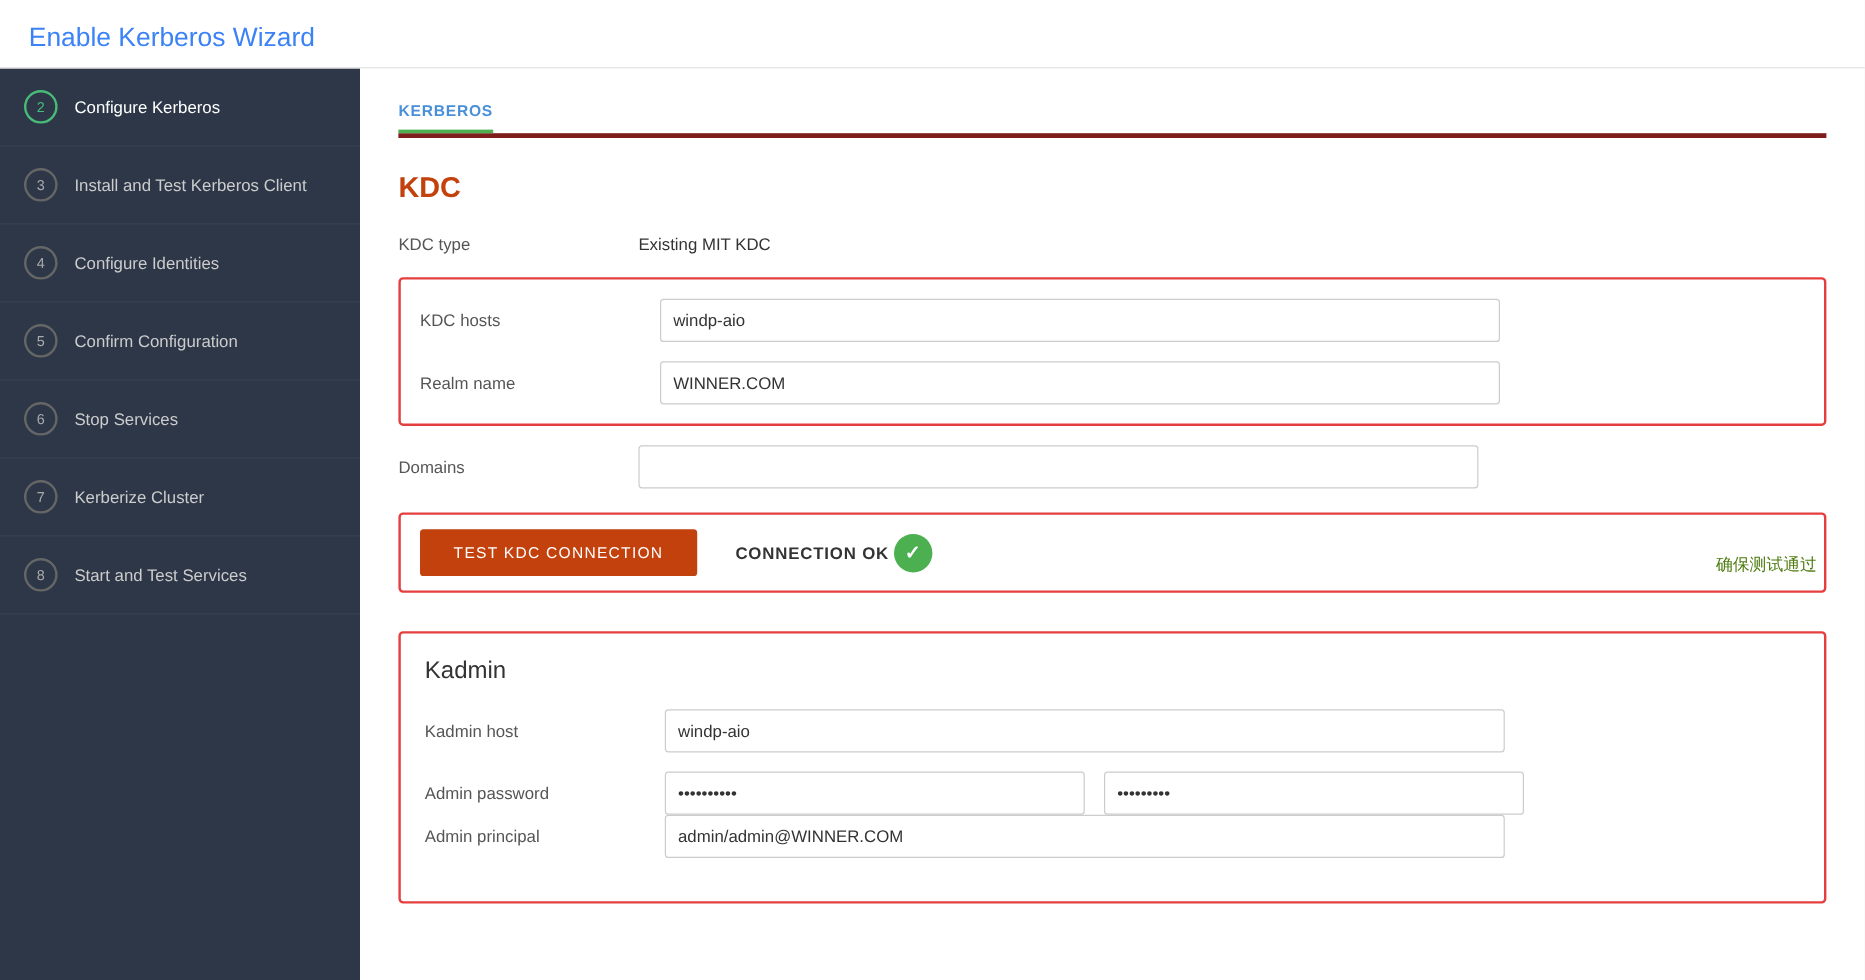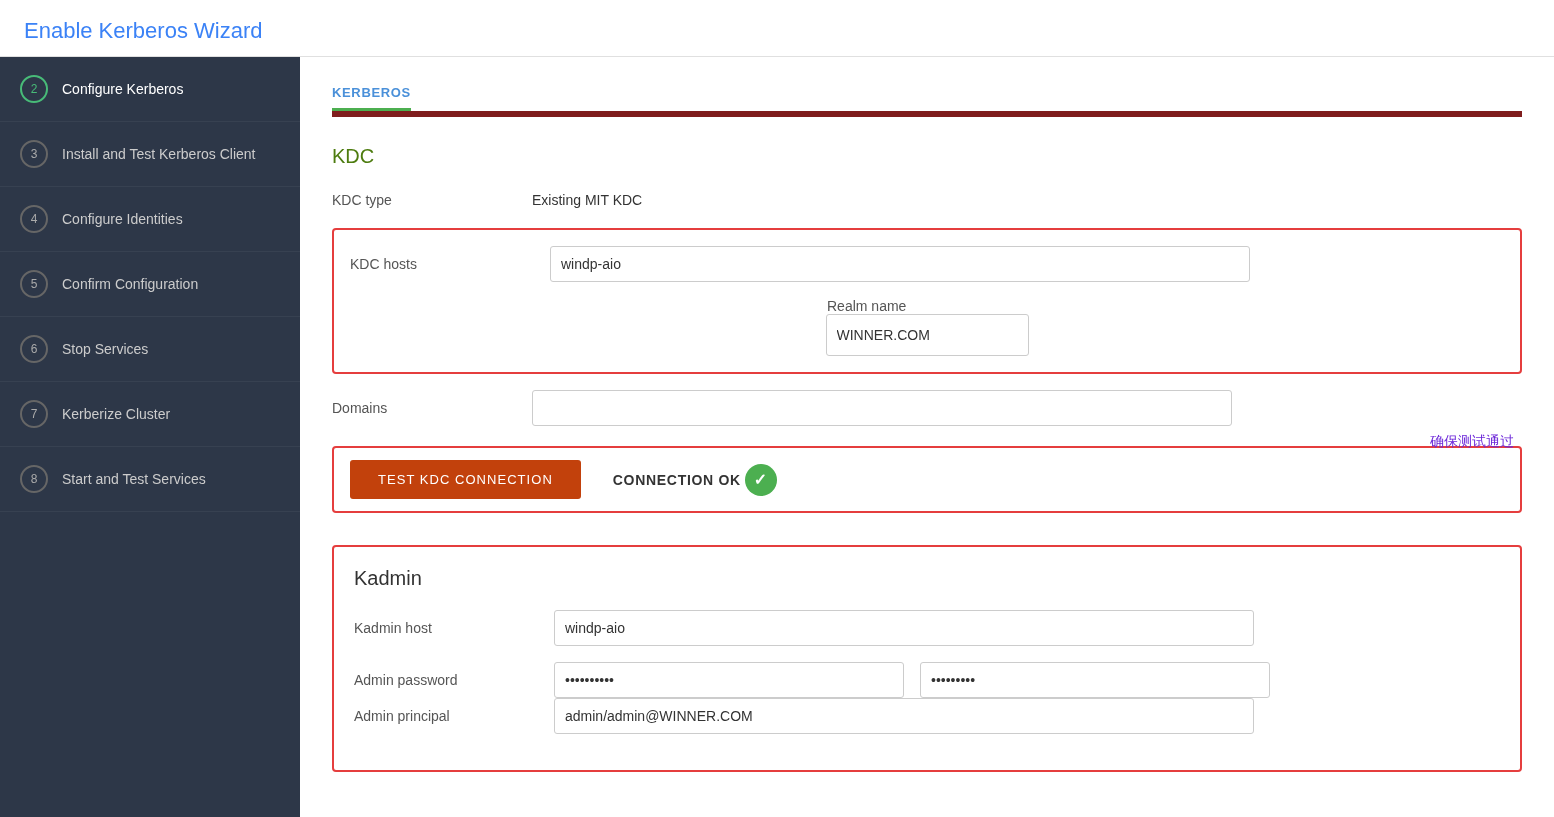--- a/index.html
+++ b/index.html
@@ -6,36 +6,36 @@
     body { font-family: 'Segoe UI', Arial, sans-serif; background: #f5f5f5; display: flex; flex-direction: column; height: 817px; overflow: hidden; }
     .page-title { padding: 18px 24px 12px 24px; font-size: 22px; font-weight: 400; color: #3b82f6; background: #fff; border-bottom: 1px solid #e0e0e0; }
     .main-layout { display: flex; flex: 1; overflow: hidden; }
     .sidebar { width: 300px; background: #2d3748; color: #ccc; flex-shrink: 0; padding: 0; overflow-y: auto; }
     .sidebar-item { display: flex; align-items: center; padding: 18px 20px; cursor: pointer; border-bottom: 1px solid rgba(255,255,255,0.05); }
     .sidebar-item.active { color: #fff; }
     .step-circle { width: 28px; height: 28px; border-radius: 50%; border: 2px solid #666; display: flex; align-items: center; justify-content: center; font-size: 12px; margin-right: 14px; flex-shrink: 0; color: #aaa; }
     .step-circle.green-outline { border-color: #48bb78; color: #48bb78; }
     .step-label { font-size: 14px; line-height: 1.3; }
     .content-area { flex: 1; background: #fff; overflow-y: auto; padding: 0 32px 32px 32px; }
-    .tab-bar { display: flex; border-bottom: 6px solid #7f1d1d; margin-bottom: 28px; padding-top: 20px; }
+    .tab-bar { display: flex; border-bottom: 4px solid #7f1d1d; margin-bottom: 28px; padding-top: 20px; }
     .tab { padding: 8px 0; margin-right: 32px; font-size: 13px; font-weight: 600; letter-spacing: 0.05em; color: #4a90d9; border-bottom: 3px solid #4CAF50; cursor: pointer; text-transform: uppercase; }
-    .section-title { font-size: 20px; font-weight: 400; color: #4d7c0f; margin-bottom: 24px; }
+    .section-title { font-size: 24px; font-weight: 700; color: #c2410c; margin-bottom: 24px; }
     .form-section { margin-bottom: 32px; }
     .field-row { display: flex; align-items: center; margin-bottom: 16px; }
     .field-label { width: 200px; font-size: 14px; color: #555; flex-shrink: 0; }
     .field-input { flex: 1; max-width: 700px; height: 36px; border: 1px solid #ccc; border-radius: 3px; padding: 12px 10px; font-size: 14px; color: #333; background: #fff; }
     .kdc-type-value { font-size: 14px; color: #333; }
     .highlight-box { border: 2px solid #e53e3e; border-radius: 4px; padding: 16px; margin-bottom: 16px; }
     .test-button-row { display: flex; align-items: center; padding: 12px 16px; border: 2px solid #e53e3e; border-radius: 4px; margin-bottom: 24px; gap: 32px; }
     .test-btn { background: #c2410c; color: #fff; border: none; border-radius: 3px; padding: 12px 28px; font-size: 13px; font-weight: 400; letter-spacing: 0.08em; cursor: pointer; text-transform: uppercase; }
     .connection-ok { display: flex; align-items: center; gap: 4px; font-size: 14px; font-weight: 600; color: #333; text-transform: uppercase; letter-spacing: 0.05em; }
     .ok-icon { width: 32px; height: 32px; border-radius: 50%; background: #4CAF50; display: flex; align-items: center; justify-content: center; color: #fff; font-size: 16px; }
     .kadmin-section { border: 2px solid #e53e3e; border-radius: 4px; padding: 20px 20px 20px 20px; }
     .kadmin-title { font-size: 20px; font-weight: 400; color: #333; margin-bottom: 20px; }
-    .note-text { color: #6d28d9; font-size: 14px; font-weight: 500; position: absolute; right: 40px; top: 376px; }
+    .note-text { color: #4d7c0f; font-size: 14px; font-weight: 500; position: absolute; right: 40px; top: 405px; }
   </style>
 </head>
 <body>
 
 <div class="page-title">Enable Kerberos Wizard</div>
 
 <div class="main-layout">
 
   <div class="sidebar">
     <div class="sidebar-item active">
@@ -80,21 +80,21 @@
       <div class="field-row" style="margin-bottom:20px;align-items:flex-end;">
         <div class="field-label">KDC type</div>
         <div class="kdc-type-value">Existing MIT KDC</div>
       </div>
 
       <div class="highlight-box">
         <div class="field-row">
           <div class="field-label">KDC hosts</div>
           <input type="text" class="field-input" value="windp-aio" style="">
         </div>
-        <div class="field-row" style="margin-bottom:0;flex-direction:column;">
+        <div class="field-row" style="margin-bottom:0;">
           <div class="field-label">Realm name</div>
           <input type="text" class="field-input" value="WINNER.COM" style="">
         </div>
       </div>
 
       <div class="field-row" style="margin-bottom:20px;">
         <div class="field-label">Domains</div>
         <input type="text" class="field-input" style="max-width: 700px;">
       </div>
 

